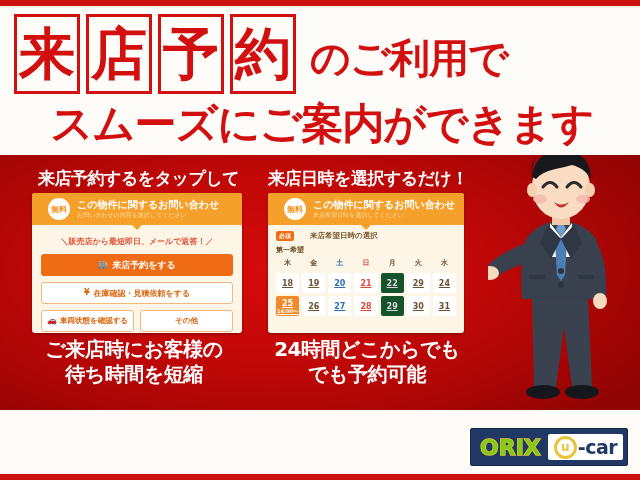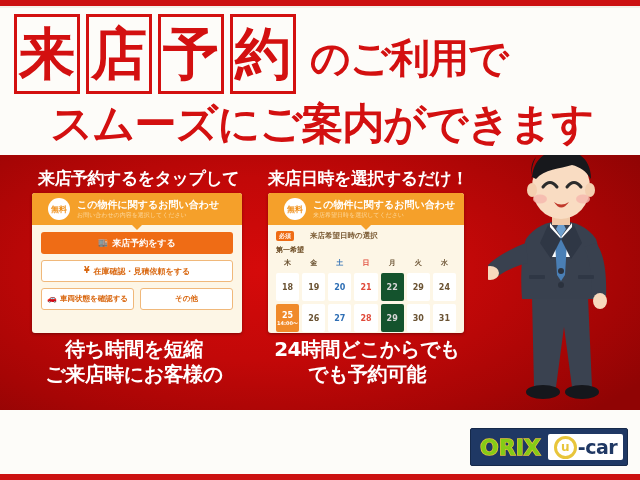--- a/index.html
+++ b/index.html
@@ -105,23 +105,23 @@
   .cal-label{color:#7a5a33;font-size:7.5px;font-weight:bold;white-space:nowrap;}
   .cal-pref{color:#6b4a22;font-size:7px;font-weight:bold;margin-top:4px;}
   .cal-grid{margin-top:3px;}
   .cal-row{display:flex;gap:3px;}
   .cal-dow{
     flex:1;text-align:center;font-size:7px;font-weight:bold;color:#6b5333;padding-bottom:2px;
   }
   .dow-sun{color:#e04a3a;}
   .dow-sat{color:#2f6fb5;}
   .cal-cell{
-    flex:1;height:28px;background:#ffffff;border-radius:2px;
+    flex:1;height:20px;background:#ffffff;border-radius:2px;
     display:flex;flex-direction:column;align-items:center;justify-content:center;
-    font-size:8px;font-weight:bold;color:#6b5333;margin-top:3px;
+    font-size:8px;font-weight:bold;color:#6b5333;margin-top:3px;text-decoration:underline;
   }
   .cell-sat{color:#2f6fb5;}
   .cell-sun{color:#e04a3a;}
   .cell-off{background:#14532d;color:#d8d8d8;}
   .cell-sel{background:#f08a2a;color:#ffffff;}
   .cell-sel .sel-sub{font-size:5px;font-weight:bold;color:#fff;margin-top:0px;}
 
   
   .caption{
     position:absolute;color:#ffffff;font-size:20px;font-weight:bold;
@@ -186,20 +186,21 @@
 
     <div class="mock mock-left">
       <div class="mock-orangebar">
         <div class="free-badge">無料</div>
         <div class="bar-texts">
           <div class="bar-title">この物件に関するお問い合わせ</div>
           <div class="bar-sub">お問い合わせの内容を選択してください</div>
         </div>
         <div class="bar-notch"></div>
       </div>
+      <div class="redline">＼販売店から最短即日、メールで返答！／</div>
       <div class="btn-orange">
         <span class="mini-icon">🏬</span>
         <span>来店予約をする</span>
       </div>
       <div class="btn-white">
         <span class="mini-icon">¥</span>
         <span>在庫確認・見積依頼をする</span>
       </div>
       <div class="btn-row">
         <div class="btn-half">
@@ -280,22 +281,22 @@
               </div>
               <div class="cal-cell">
                 <span>31</span>
               </div>
             </div>
         </div>
       </div>
     </div>
 
     <div class="caption cap-left">
+      <div>ご来店時にお客様の</div>
       <div>待ち時間を短縮</div>
-      <div>ご来店時にお客様の</div>
     </div>
     <div class="caption cap-right">
       <div>24時間どこからでも</div>
       <div>でも予約可能</div>
     </div>
 
     <div class="person">
       <svg width="152" height="263" viewBox="0 0 152 263" xmlns="http://www.w3.org/2000/svg">
 
         <path d="M44 150 L100 150 L104 240 L84 240 L76 180 L68 240 L46 240 Z" fill="#3a4250"></path>

